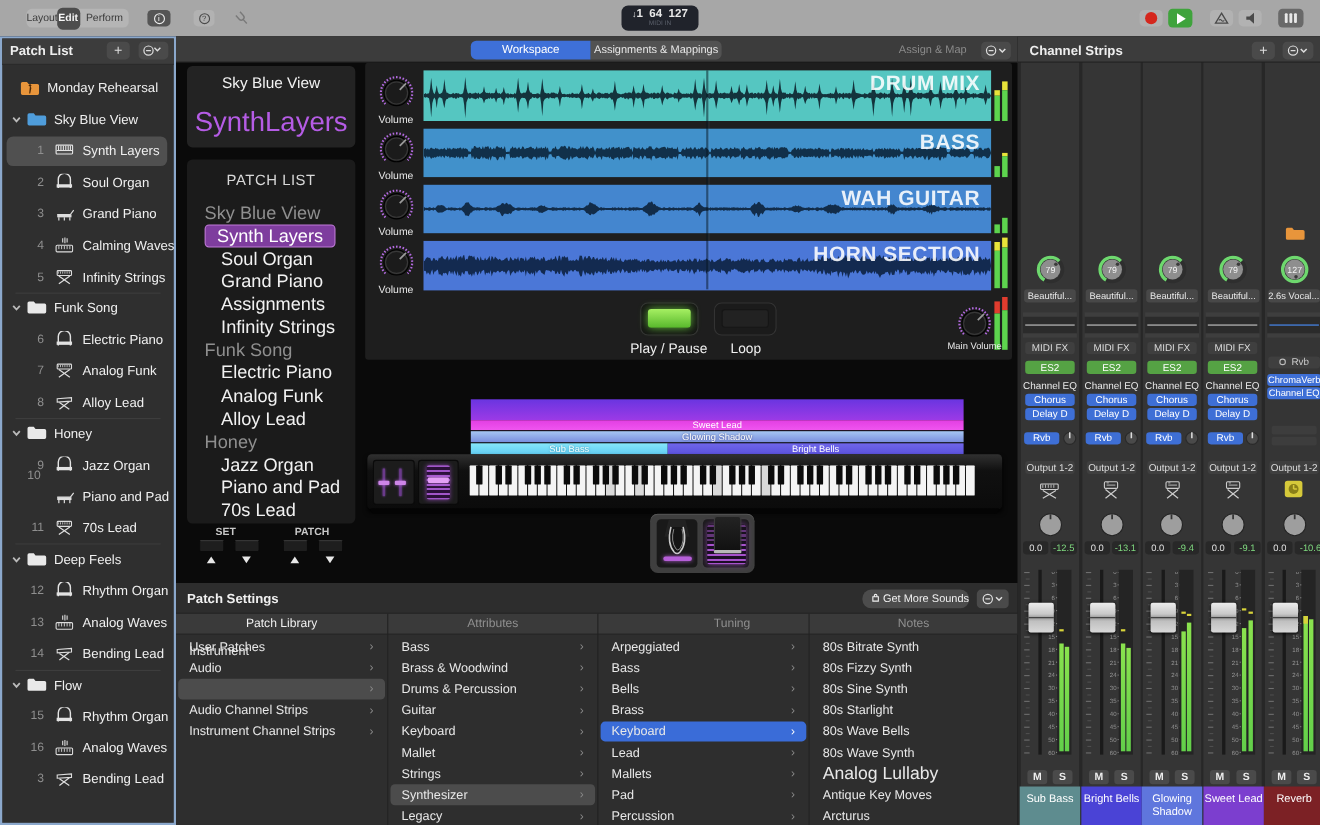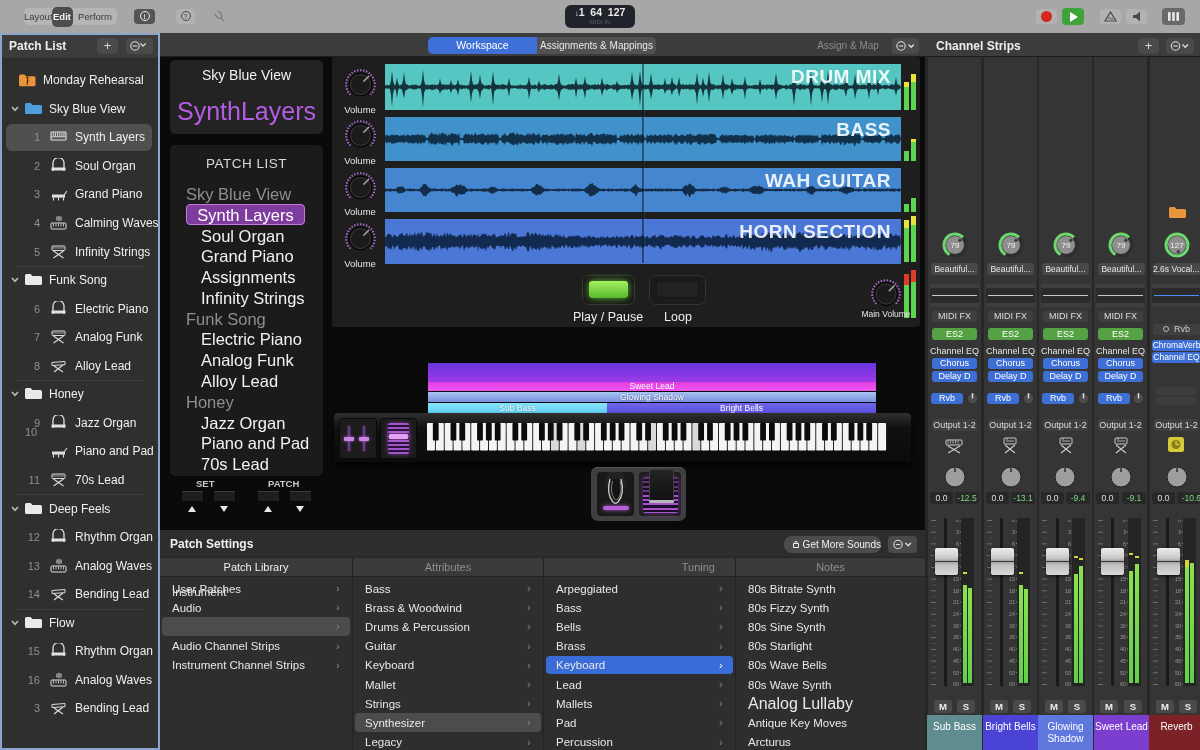--- a/index.html
+++ b/index.html
@@ -567,21 +567,21 @@
 <div class="a" style="left:888px;top:536px;width:29px;height:17px;background:#4a4a4a;border-radius:4px">
     <svg width="29" height="17">
       <circle cx="10" cy="8.5" r="4.2" fill="none" stroke="#ddd" stroke-width="1.1"></circle>
       <line x1="7.8" y1="8.5" x2="12.2" y2="8.5" stroke="#ddd" stroke-width="1.1"></line>
       <path d="M17.5 7 l2.7 2.7 l2.7-2.7" fill="none" stroke="#ddd" stroke-width="1.4"></path>
     </svg>
   </div>
 <div class="a" style="left:160px;top:558px;width:765px;height:19px;background:#3a3a3a;border-bottom:1px solid #232323"></div>
 <div class="a" style="left:160px;top:558px;width:192px;height:19px;color:#f0f0f0;font-size:11px;line-height:19px;text-align:center">Patch Library</div>
 <div class="a" style="left:353px;top:558px;width:190px;height:19px;color:#8f8f8f;font-size:11px;line-height:19px;text-align:center">Attributes</div>
-<div class="a" style="left:524px;top:558px;width:191px;height:19px;color:#8f8f8f;font-size:11px;line-height:19px;text-align:right">Tuning</div>
+<div class="a" style="left:570px;top:558px;width:191px;height:19px;color:#8f8f8f;font-size:11px;line-height:19px;text-align:center">Tuning</div>
 <div class="a" style="left:736px;top:558px;width:189px;height:19px;color:#8f8f8f;font-size:11px;line-height:19px;text-align:center">Notes</div>
 <div class="a" style="left:352px;top:558px;width:1px;height:192px;background:#222"></div>
 <div class="a" style="left:543px;top:558px;width:1px;height:192px;background:#222"></div>
 <div class="a" style="left:735px;top:558px;width:1px;height:192px;background:#222"></div>
 <div class="a" style="left:172px;top:581.5px;width:162px;height:14px;color:#e8e8e8;font-size:11.5px;line-height:14px">User Patches</div>
 <div class="a" style="left:336px;top:581.0px;width:10px;height:14px;color:#8a8a8a;font-size:11px;line-height:14px">›</div>
 <div class="a" style="left:172px;top:600.7px;width:162px;height:14px;color:#e8e8e8;font-size:11.5px;line-height:14px">Audio</div>
 <div class="a" style="left:336px;top:600.2px;width:10px;height:14px;color:#8a8a8a;font-size:11px;line-height:14px">›</div>
 <div class="a" style="left:162px;top:617.4px;width:188px;height:18.7px;background:#4c4c4c;border-radius:4px"></div>
 <div class="a" style="left:172px;top:585px;width:162px;height:14px;color:#e8e8e8;font-size:11.5px;line-height:14px">Instrument</div>

